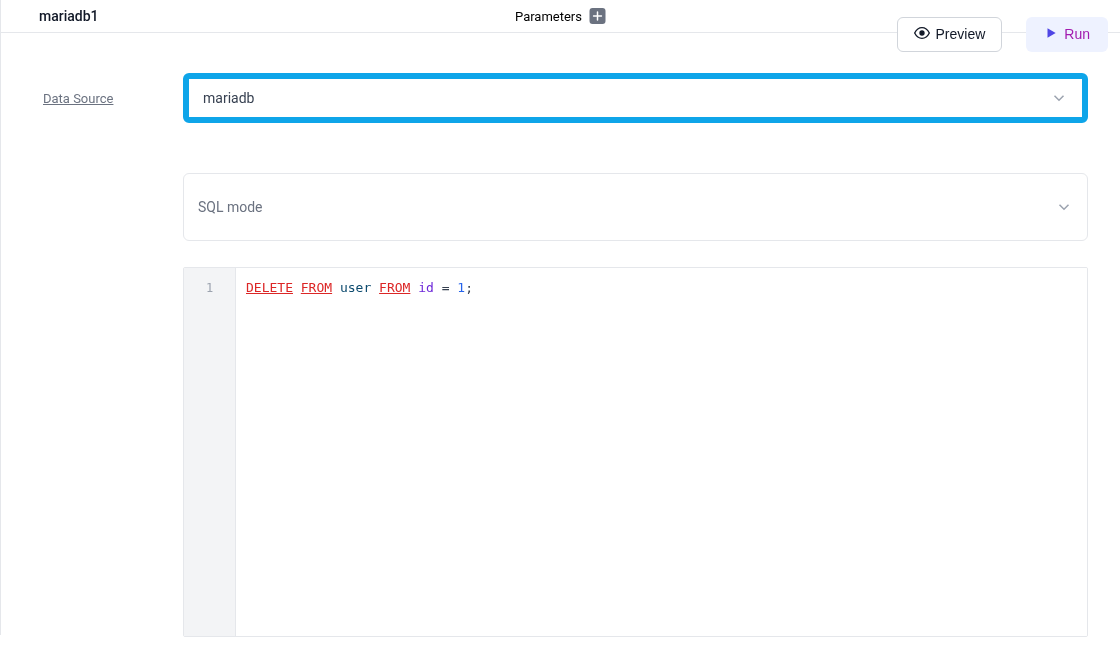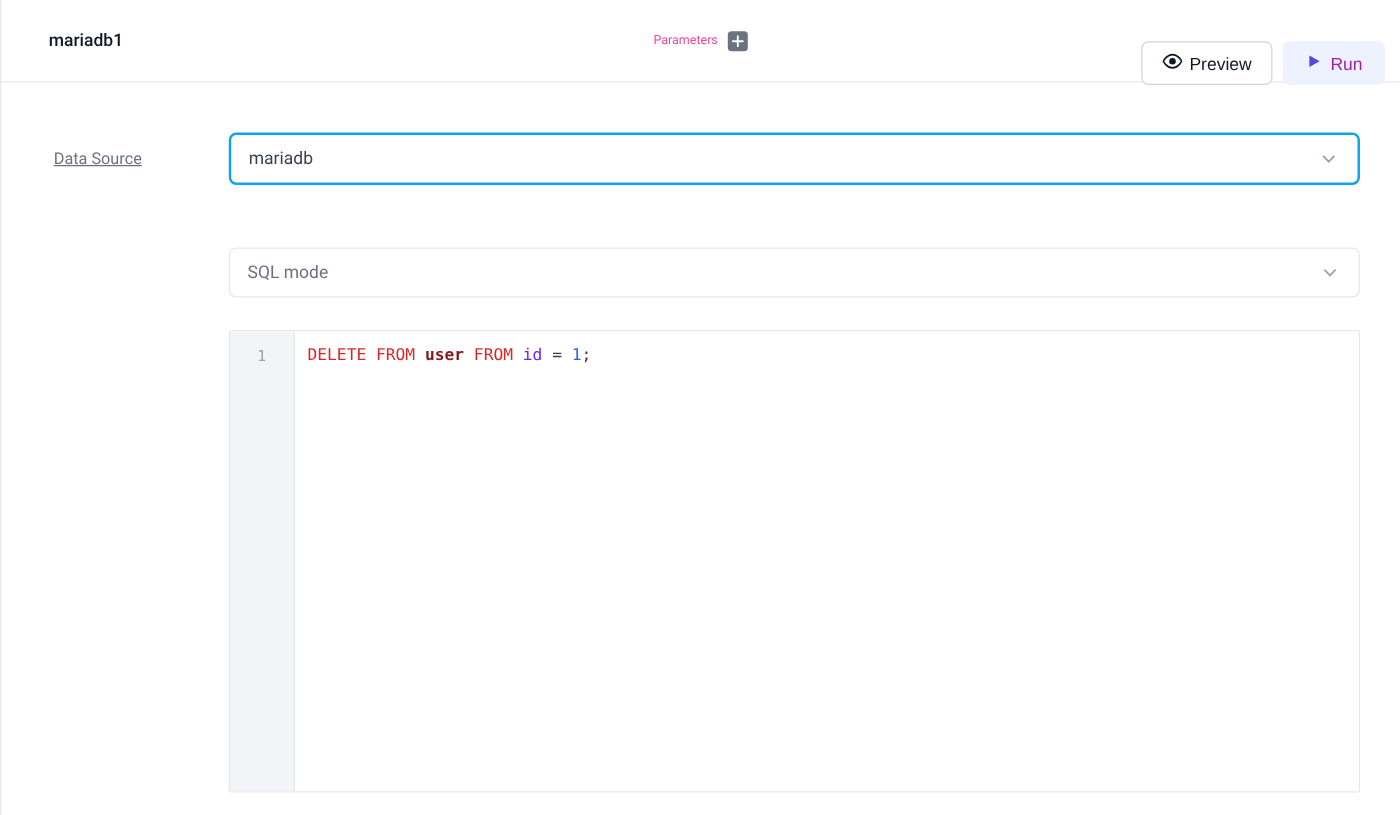--- a/index.html
+++ b/index.html
@@ -10,62 +10,62 @@
     body {
       font-family: -apple-system, BlinkMacSystemFont, 'Segoe UI', Roboto, Helvetica, Arial, sans-serif;
       background: #ffffff;
       width: 1120px;
       height: 652px;
       overflow: hidden;
     }
     .header {
       display: flex;
       align-items: center;
-      height: 66px;
+      height: 33px;
       border-bottom: 1px solid #e5e7eb;
       border-left: 1px solid #e5e7eb;
       padding: 0 12px 0 38px;
       position: relative;
     }
     .header-title {
       font-size: 14px;
       color: #111827;
       font-weight: 500;
     }
     .header-center {
       position: absolute;
       left: 50%;
       transform: translateX(-50%);
       display: flex;
       align-items: center;
       gap: 8px;
     }
     .parameters-text {
-      font-size: 10px;
-      color: #ec4899;
+      font-size: 13px;
+      color: #000000;
     }
     .add-param-btn {
       width: 16px;
       height: 16px;
       background: #6b7280;
       border-radius: 3px;
       display: flex;
       align-items: center;
       justify-content: center;
       cursor: pointer;
       border: none;
     }
     .add-param-btn svg {
       width: 10px;
       height: 10px;
     }
     .header-right {
       margin-left: auto;
       display: flex;
-      gap: 8px;
+      gap: 24px;
       margin-top: 36px;
     }
     .btn-preview {
       display: flex;
       align-items: center;
       gap: 6px;
       padding: 7px 16px;
       background: #ffffff;
       border: 1px solid #d1d5db;
       border-radius: 6px;
@@ -103,21 +103,21 @@
       color: #6b7280;
       flex-shrink: 0;
       text-decoration: underline;
     }
     .select-box {
       flex: 1;
       display: flex;
       align-items: center;
       justify-content: space-between;
       padding: 10px 14px;
-      border: 2px solid #0ea5e9;
+      border: 6px solid #0ea5e9;
       border-radius: 6px;
       font-size: 14px;
       color: #374151;
       background: #ffffff;
       cursor: pointer;
     }
     .chevron {
       display: flex;
       align-items: center;
     }
@@ -126,21 +126,21 @@
       height: 18px;
       stroke: #9ca3af;
     }
     .code-section {
       margin-left: 140px;
     }
     .mode-select {
       display: flex;
       align-items: center;
       justify-content: space-between;
-      padding: 10px 14px;
+      padding: 24px 14px;
       border: 1px solid #e5e7eb;
       border-radius: 6px;
       font-size: 14px;
       color: #6b7280;
       background: #ffffff;
       cursor: pointer;
       margin-bottom: 26px;
     }
     .code-editor {
       border: 1px solid #e5e7eb;
@@ -162,22 +162,22 @@
       line-height: 20px;
       flex-shrink: 0;
     }
     .code-body {
       flex: 1;
       padding: 10px 10px;
       background: #ffffff;
       line-height: 20px;
       white-space: pre;
     }
-    .kw { color: #dc2626; }
-    .tbl { color: #7f1d1d; font-weight: bold; }
+    .kw { color: #dc2626; text-decoration: underline; }
+    .tbl { color: #0c4a6e; }
     .col { color: #6d28d9; }
     .num { color: #2563eb; }
     .punct { color: #374151; }
     .op { color: #374151; }
     .eye-icon svg { width: 16px; height: 16px; }
     .play-icon svg { width: 14px; height: 14px; fill: #4f46e5; }
   </style>
 </head>
 <body>
 

